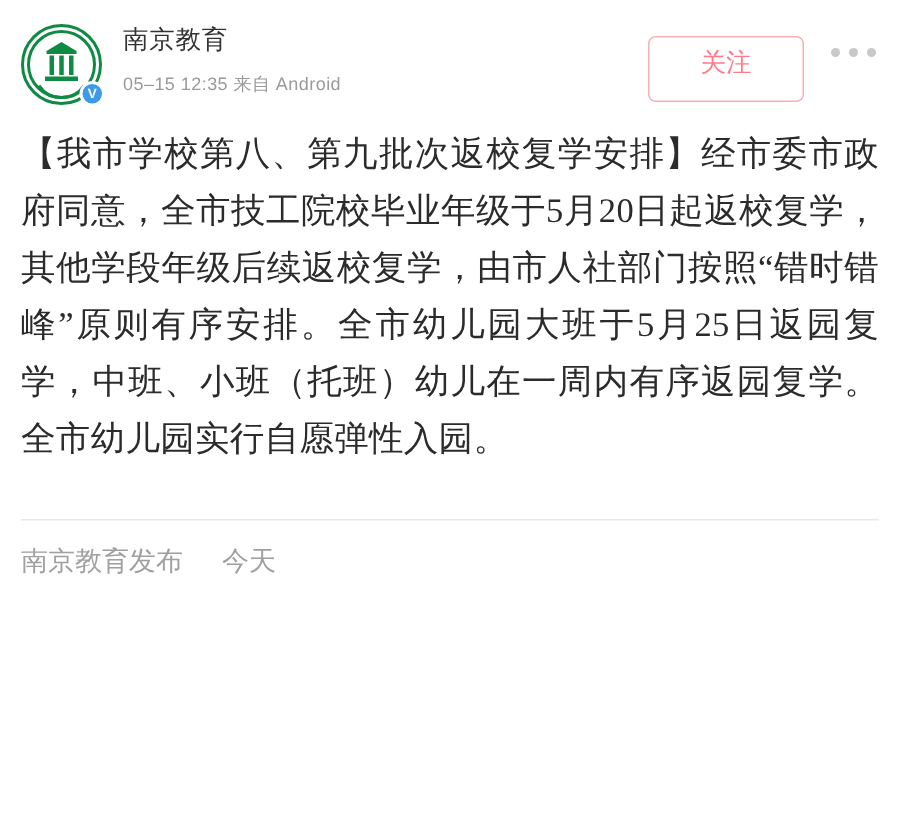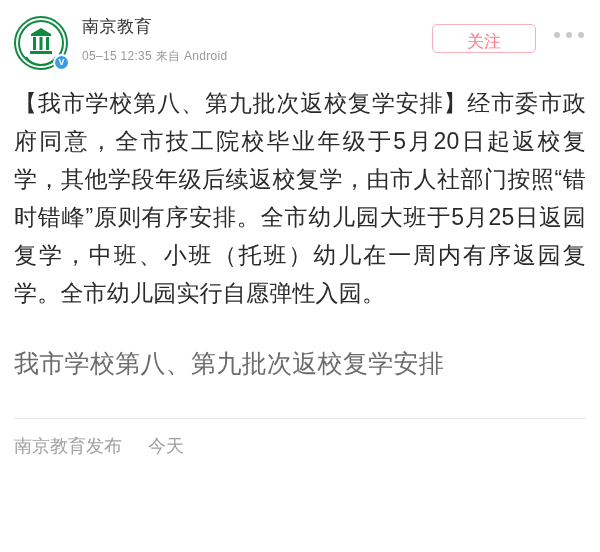--- a/index.html
+++ b/index.html
@@ -81,21 +81,21 @@
     margin-top: 6px;
     font-size: 12px;
     line-height: 20px;
     color: #9a9a9a;
     letter-spacing: 0.3px;
   }
   .follow-btn {
     flex: 0 0 auto;
     margin-top: 10px;
     width: 104px;
-    height: 29px;
+    height: 44px;
     border: 1px solid #f5b0b8;
     border-radius: 5px;
     color: #ff7a88;
     font-size: 17px;
     line-height: 34px;
     text-align: center;
     background: #ffffff;
     cursor: pointer;
     box-sizing: border-box;
   }
@@ -118,20 +118,21 @@
   }
 
   
   .post-body {
     padding: 6px 14px 0 14px;
     font-size: 23px;
     line-height: 38px;
     color: #2b2b2b;
     letter-spacing: 0.2px;
     text-align: justify;
+    font-family: Liberation Serif, serif;
   }
 
   
   .article-card {
     margin: 30px 14px 0 14px;
     font-size: 25px;
     line-height: 42px;
     color: #6b6b6b;
     letter-spacing: 0.3px;
   }
@@ -184,21 +185,20 @@
 
     <div class="more-dots">
       <i></i>
       <i></i>
       <i></i>
     </div>
   </div>
 
   <div class="post-body">【我市学校第八、第九批次返校复学安排】经市委市政府同意，全市技工院校毕业年级于5月20日起返校复学，其他学段年级后续返校复学，由市人社部门按照“错时错峰”原则有序安排。全市幼儿园大班于5月25日返园复学，中班、小班（托班）幼儿在一周内有序返园复学。全市幼儿园实行自愿弹性入园。</div>
 
-  <div class="article-card">我市学校第八、第九批次返校复学安排</div>
 
   <div class="card-divider"></div>
 
   <div class="card-footer">
     <span class="source">南京教育发布</span>
     <span class="time">今天</span>
   </div>
 
 </div>
 

